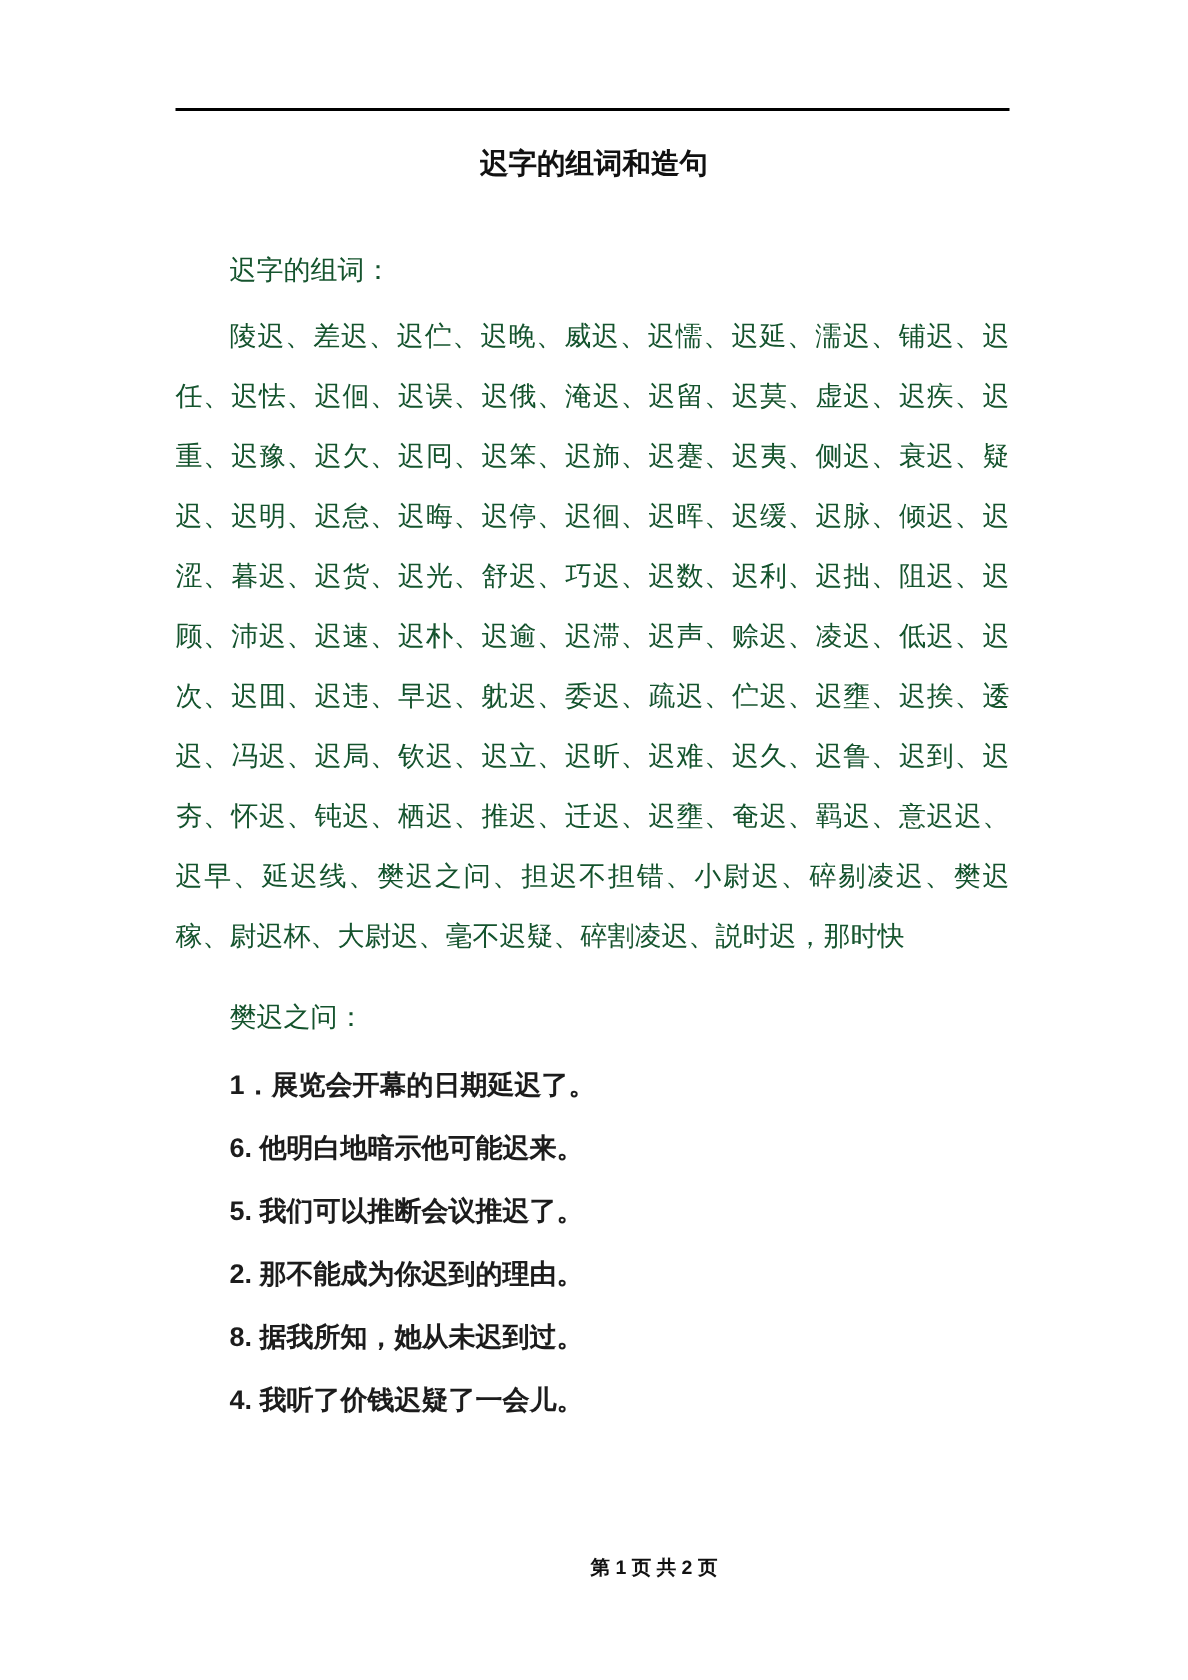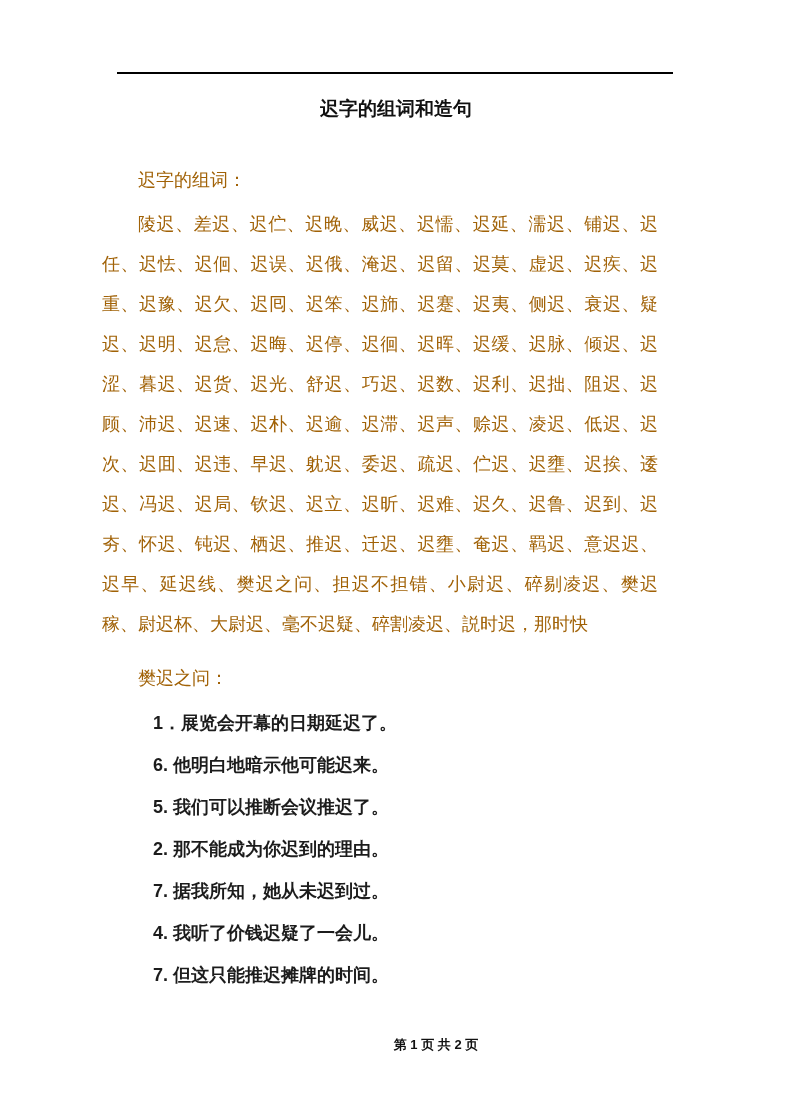--- a/index.html
+++ b/index.html
@@ -30,25 +30,25 @@
     top: 96px;
     width: 792px;
     margin: 0;
     text-align: center;
     font-size: 19px;
     font-weight: bold;
     color: #111111;
   }
   .para {
     position: absolute;
-    left: 102px;
+    left: 117px;
     width: 556px;
     margin: 0;
     font-size: 18px;
-    color: #a16207;
+    color: #14532d;
   }
   .section-header {
     line-height: 28px;
     text-indent: 2em;
   }
   .zuci-header { top: 166px; }
   .word-list {
     top: 204px;
     line-height: 40px;
     text-align: justify;
@@ -94,19 +94,18 @@
 
   <p class="para word-list">陵迟、差迟、迟伫、迟晚、威迟、迟懦、迟延、濡迟、铺迟、迟任、迟怯、迟佪、迟误、迟俄、淹迟、迟留、迟莫、虚迟、迟疾、迟重、迟豫、迟欠、迟囘、迟笨、迟斾、迟蹇、迟夷、侧迟、衰迟、疑迟、迟明、迟怠、迟晦、迟停、迟徊、迟晖、迟缓、迟脉、倾迟、迟涩、暮迟、迟货、迟光、舒迟、巧迟、迟数、迟利、迟拙、阻迟、迟顾、沛迟、迟速、迟朴、迟逾、迟滞、迟声、赊迟、凌迟、低迟、迟次、迟囬、迟违、早迟、躭迟、委迟、疏迟、伫迟、迟壅、迟挨、逶迟、冯迟、迟局、钦迟、迟立、迟昕、迟难、迟久、迟鲁、迟到、迟夯、怀迟、钝迟、栖迟、推迟、迁迟、迟壅、奄迟、羁迟、意迟迟、迟早、延迟线、樊迟之问、担迟不担错、小尉迟、碎剔凌迟、樊迟稼、尉迟杯、大尉迟、毫不迟疑、碎割凌迟、説时迟，那时快</p>
 
   <p class="para section-header zaoju-header">樊迟之问：</p>
 
   <div class="sentences">
     <p class="sentence">1．展览会开幕的日期延迟了。</p>
     <p class="sentence">6. 他明白地暗示他可能迟来。</p>
     <p class="sentence">5. 我们可以推断会议推迟了。</p>
     <p class="sentence">2. 那不能成为你迟到的理由。</p>
-    <p class="sentence">7. 据我所知，她从未迟到过。</p>
+    <p class="sentence">8. 据我所知，她从未迟到过。</p>
     <p class="sentence">4. 我听了价钱迟疑了一会儿。</p>
-    <p class="sentence">7. 但这只能推迟摊牌的时间。</p>
   </div>
 
   <div class="footer">第 1 页 共 2 页</div>
 </div>
 
 </body></html>

